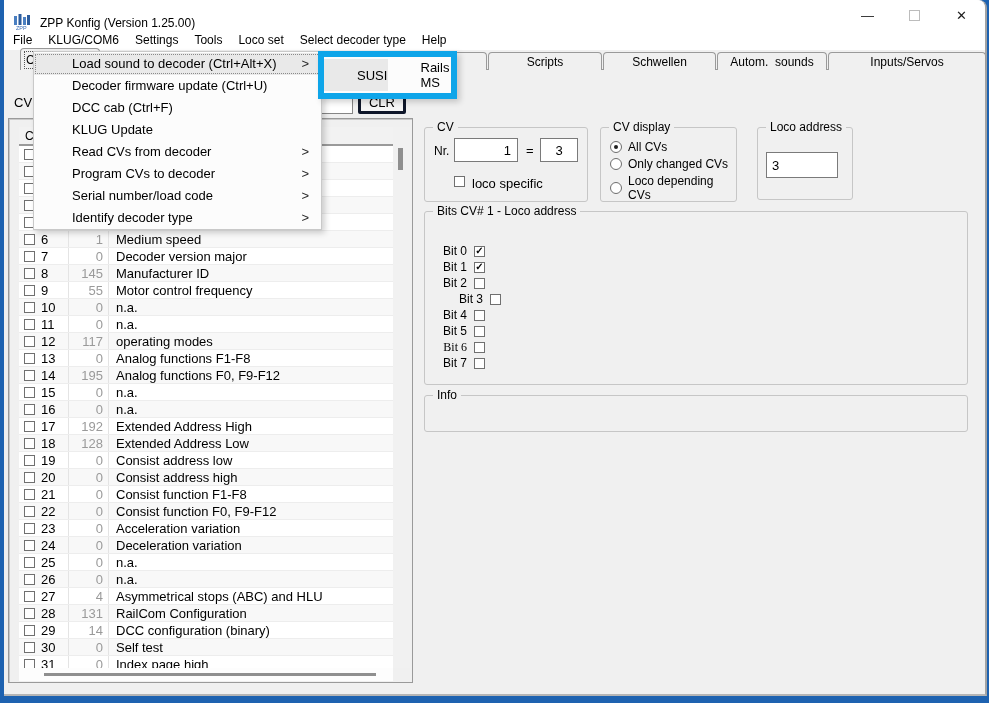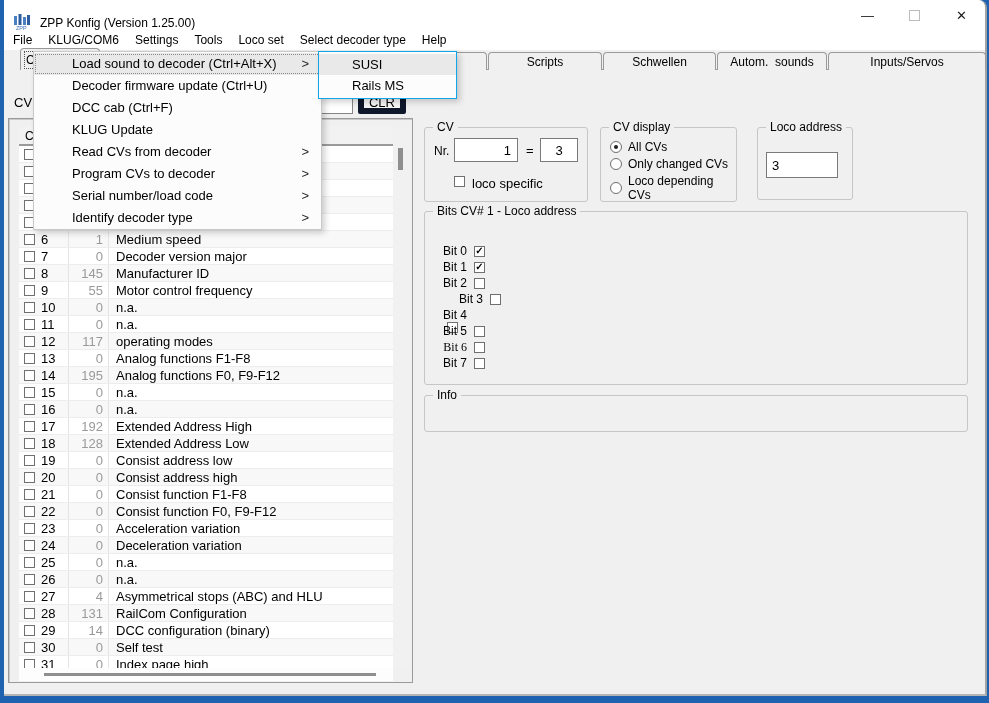--- a/index.html
+++ b/index.html
@@ -28,21 +28,21 @@
   .tab{position:absolute;top:52px;height:18px;box-sizing:border-box;background:#f0f0f0;
        border:1px solid #9a9a9a;border-bottom:none;border-radius:4px 4px 0 0;
        display:flex;align-items:center;justify-content:center;font-size:12px;z-index:2;white-space:pre}
   .tab.selected{top:48px;height:22px;z-index:3;justify-content:flex-start;padding-left:5px}
   .tab.selected .tab-label{outline:1px dotted #555;outline-offset:1px}
   
   .cv-label{position:absolute;left:10px;top:95px;font-size:13px}
   .cv-search{position:absolute;left:32px;top:92px;width:317px;height:22px;box-sizing:border-box;
              background:#fff;border:1px solid #868686}
   .clr-btn{position:absolute;left:354px;top:91px;width:48px;height:23px;box-sizing:border-box;
-           background:#f5f5f5;border:6px solid #0f172a;border-radius:2px;font-size:13px;
+           background:#f5f5f5;border:3px solid #0f172a;border-radius:2px;font-size:13px;
            display:flex;align-items:center;justify-content:center}
   
   .table-group{position:absolute;left:4px;top:118px;width:405px;height:565px;box-sizing:border-box;
                border:1px solid #9a9a9a;background:#f0f0f0;box-shadow:inset 1px 1px 0 #c9c9c9}
   .grid{position:absolute;left:10px;top:8px;width:374px;height:541px;background:#fff}
   .grid-header{position:absolute;left:0;top:0;width:100%;height:19px;box-sizing:border-box;
                background:#f2f2f2;border-bottom:2px solid #9a9a9a;font-size:12px;
                display:flex;align-items:center;padding-left:6px}
   .grid-rows{position:absolute;left:0;top:19px;width:100%;height:522px;overflow:hidden}
   .grow{height:17px;box-sizing:border-box;display:flex;align-items:center;font-size:13px;
@@ -85,22 +85,22 @@
   .bit-row{position:absolute;display:flex;align-items:center;font-size:12px}
   .bit-label{display:inline-block;width:36px;text-align:right;margin-right:7px}
   
   .menu{position:absolute;left:29px;top:51px;width:289px;height:179px;box-sizing:border-box;
         background:#fcfcfc;border:1px solid #c9c9c9;box-shadow:3px 3px 6px rgba(0,0,0,.18);
         z-index:10;display:flex;flex-direction:column;padding:1px 0}
   .menu-item{flex:1;display:flex;align-items:center;padding:0 12px 0 38px;font-size:13px;box-sizing:border-box}
   .menu-item .arrow{margin-left:auto;font-size:13px;color:#2a2a2a}
   .menu-item.hl{background:#e9e9e9;outline:1px dotted #8a8a8a;outline-offset:-2px}
   .submenu{position:absolute;left:314px;top:51px;width:139px;height:48px;box-sizing:border-box;
-           background:#fcfcfc;border:1px solid #0ea5e9;box-shadow:3px 3px 6px rgba(0,0,0,.18);
-           z-index:11;display:flex;flex-direction:column;padding:2px 0}
+           background:#fcfcfc;border:6px solid #0ea5e9;box-shadow:3px 3px 6px rgba(0,0,0,.18);
+           z-index:11;display:flex;flex-direction:row;padding:2px 0}
   .submenu-item{flex:1;display:flex;align-items:center;padding-left:33px;font-size:13px}
   .submenu-item.hl{background:#e9e9e9}
 </style>
 </head>
 <body>
 
 <div class="page" style="background: rgb(30, 98, 176);">
   <div class="window">
 
     <div class="titlebar">
@@ -458,21 +458,21 @@
           <span class="cb checked">✓</span>
         </div>
         <div class="bit-row" style="left: 6px; top: 64px;">
           <span class="bit-label">Bit 2</span>
           <span class="cb"></span>
         </div>
         <div class="bit-row" style="left: 22px; top: 80px;">
           <span class="bit-label">Bit 3</span>
           <span class="cb"></span>
         </div>
-        <div class="bit-row" style="left: 6px; top: 96px; flex-direction: column;">
+        <div class="bit-row" style="left: 6px; top: 96px;">
           <span class="bit-label">Bit 4</span>
           <span class="cb"></span>
         </div>
         <div class="bit-row" style="left: 6px; top: 112px; justify-content: space-between;">
           <span class="bit-label">Bit 5</span>
           <span class="cb"></span>
         </div>
         <div class="bit-row" style="left: 6px; top: 128px; font-family: Liberation Serif, serif;">
           <span class="bit-label">Bit 6</span>
           <span class="cb"></span>

